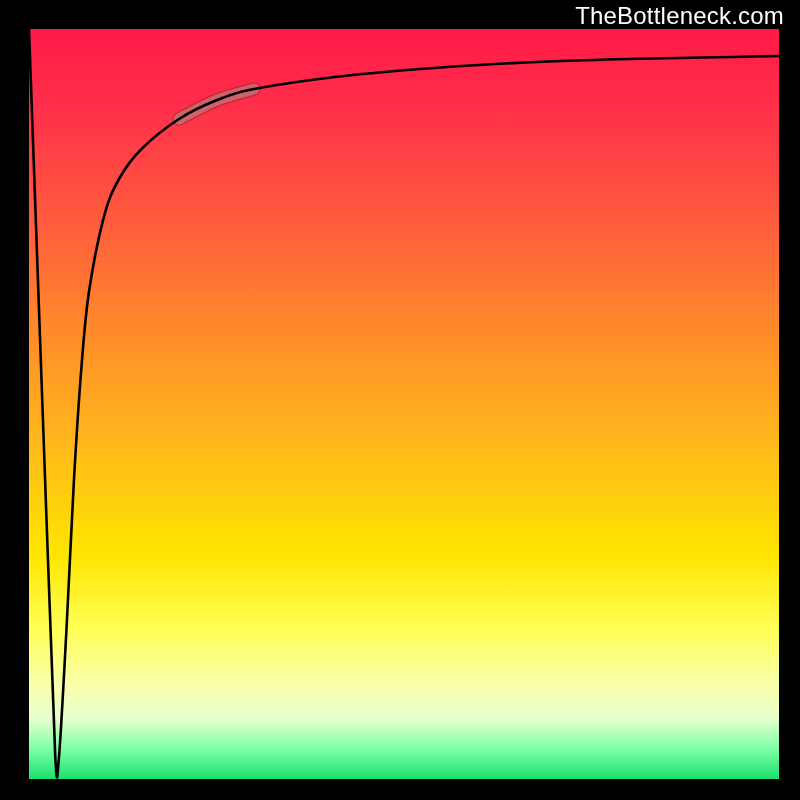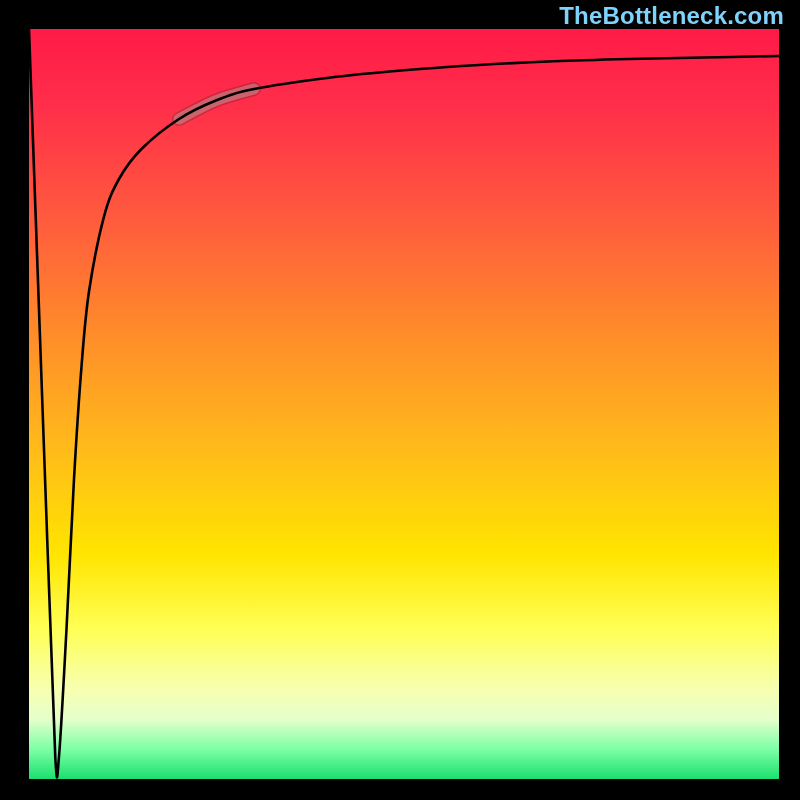--- a/index.html
+++ b/index.html
@@ -14,24 +14,24 @@
   .frame {
     position: relative;
     width: 800px;
     height: 800px;
     background: #000;
   }
   .watermark {
     position: absolute;
     top: 2px;
     right: 16px;
-    color: #7dd3fc;
+    color: #ffffff;
     font-size: 24px;
     letter-spacing: 0.2px;
-    font-weight: 700;
+    font-weight: 400;
     user-select: none;
     pointer-events: none;
   }
   .plot {
     position: absolute;
     left: 29px;
     top: 29px;
     width: 750px;
     height: 750px;
     

